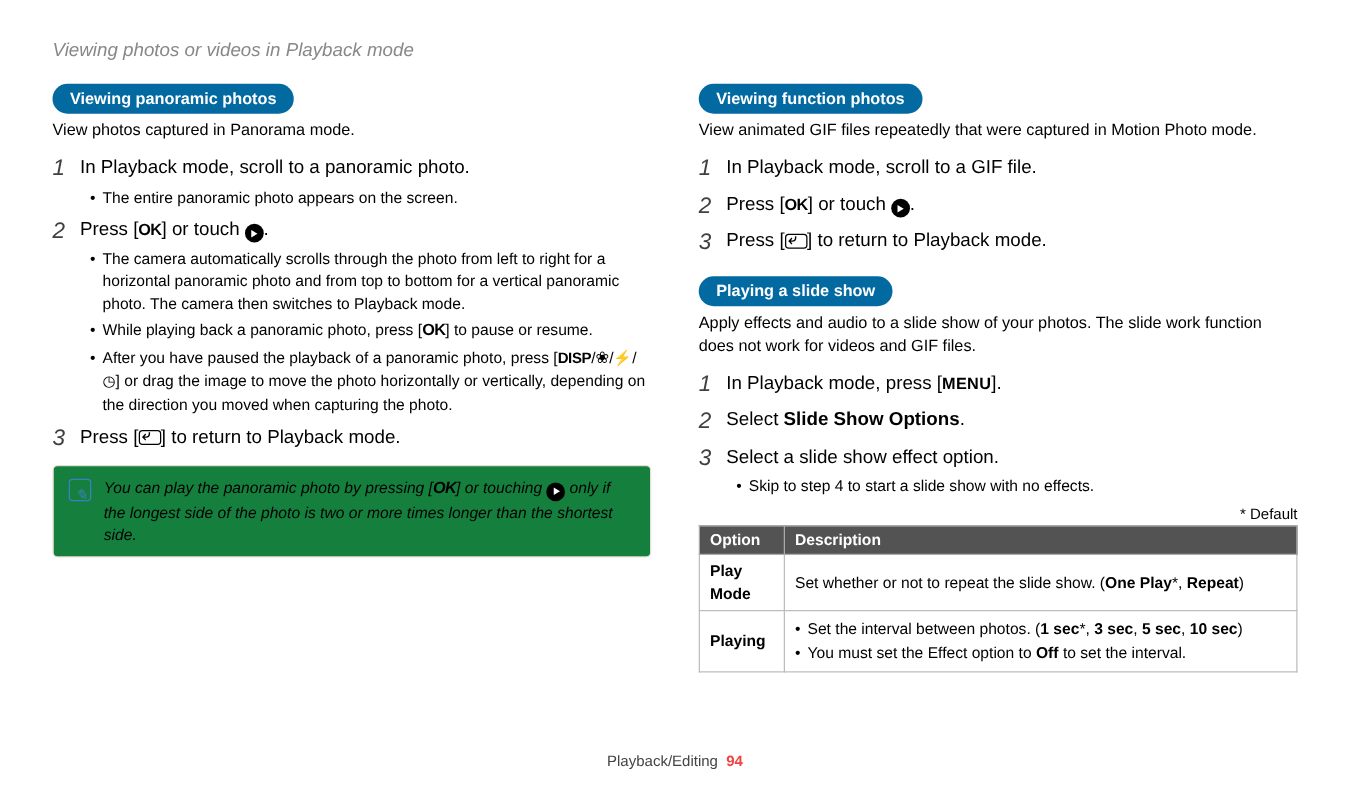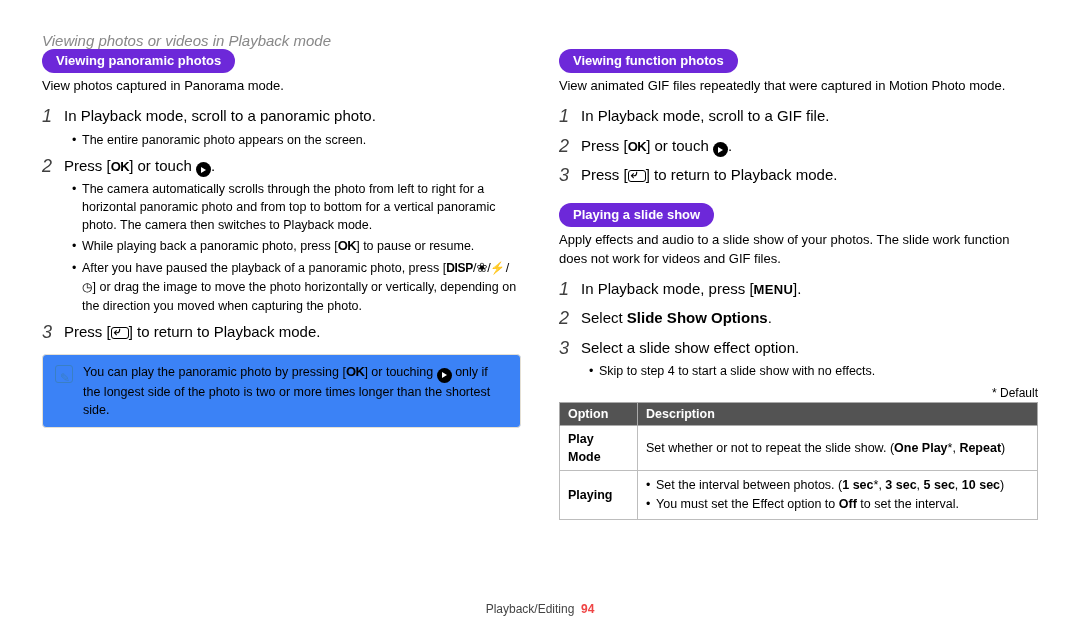--- a/index.html
+++ b/index.html
@@ -9,28 +9,29 @@
     height: 630px;
     background: #fff;
     color: #000;
     position: relative;
     padding: 32px 42px 0 42px;
   }
   .header-title {
     font-size: 15px;
     color: #888;
     font-style: italic;
+    margin-bottom: 18px;
     font-weight: 400;
   }
   .columns { display: flex; gap: 38px; }
   .col { flex: 1; }
 
   .pill {
     display: inline-block;
-    background: #6d28d9;
+    background: #0369a1;
     color: #fff;
     font-weight: 600;
     font-size: 13px;
     padding: 4px 14px 5px;
     border-radius: 12px;
     margin-bottom: 4px;
   }
   .lead {
     font-size: 13px;
     margin-bottom: 10px;
@@ -81,27 +82,28 @@
     content: "⤶"; position: absolute; left: 2px; top: -5px; font-size: 12px; font-weight: bold;
   }
   .icon-disp { font-weight: 700; font-size: 12px; letter-spacing: -0.3px;}
   .icon-flower { font-size: 13px; }
   .icon-bolt { font-size: 12px; font-weight: bold;}
   .icon-timer { font-size: 12px; }
   .icon-menu { font-weight: 700; letter-spacing: 0.3px; font-size: 13px;}
 
   .note-box {
     display: flex; align-items: flex-start; gap: 10px;
-    background: #3b82f6;
+    background: #15803d;
     border: 1px solid #e5e0d4;
     border-radius: 4px;
     padding: 8px 12px;
     margin-top: 10px;
     font-size: 12.5px;
     line-height: 1.45;
+    font-style: italic;
   }
   .note-icon {
     width: 18px; height: 18px; border: 1.6px solid #3a7fc4; border-radius: 3px;
     display: flex; align-items: center; justify-content: center;
     font-size: 12px; color: #3a7fc4; font-weight: bold; flex-shrink: 0;
     margin-top: 2px;
   }
   .note-icon::before {
     content: ""; display:block; width:8px; height:8px; border:1.6px solid #3a7fc4;
     border-top:none; border-right:none; transform: rotate(-45deg); margin-top:-4px;
@@ -116,21 +118,21 @@
     font-size: 12.5px;
   }
   table.opts th {
     background: #535353;
     color: #fff;
     font-weight: 600;
     text-align: left;
     padding: 4px 8px;
     border: 1px solid #aaa;
   }
-  table.opts th:first-child { width: 78px; }
+  table.opts th:first-child { width: 68px; }
   table.opts td {
     border: 1px solid #bdbdbd;
     padding: 4px 8px;
     vertical-align: middle;
     line-height: 1.45;
   }
   table.opts td ul{ list-style:none; }
   table.opts td ul li{ position:relative; padding-left:10px; margin:1px 0;}
   table.opts td ul li::before{ content:"•"; position:absolute; left:0;}
   .footer {

